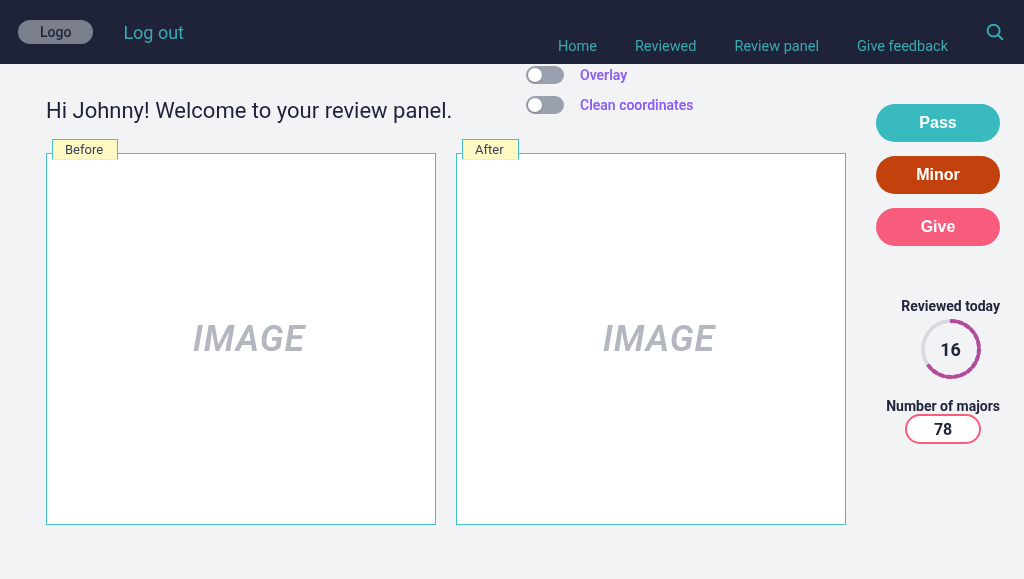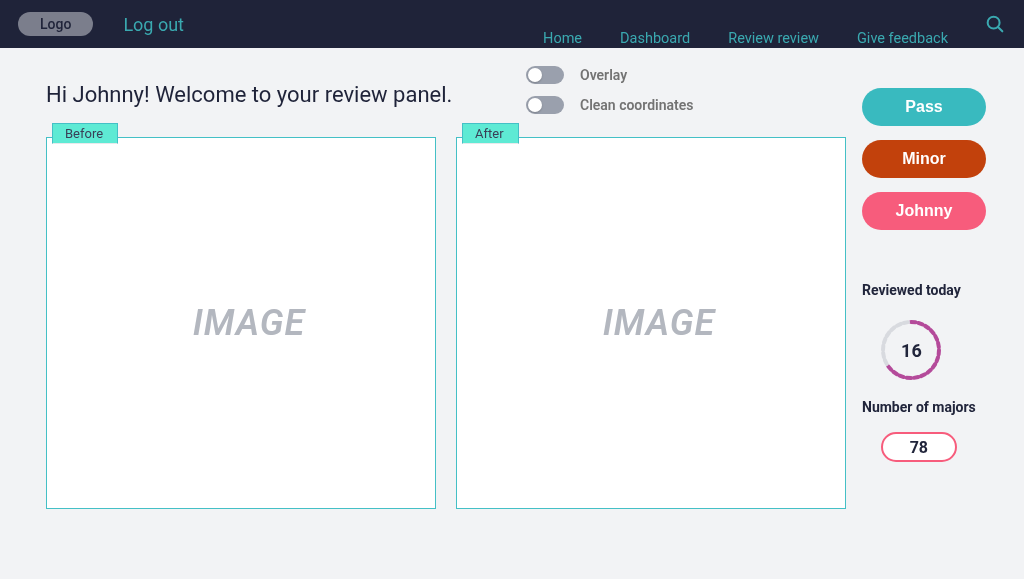--- a/index.html
+++ b/index.html
@@ -5,21 +5,21 @@
   * { box-sizing: border-box; margin: 0; padding: 0; }
   body {
     font-family: -apple-system, BlinkMacSystemFont, "Segoe UI", Roboto, sans-serif;
     background: #f2f3f5;
     width: 1024px;
     height: 579px;
     overflow: hidden;
   }
   .topbar {
     background: #1f2339;
-    height: 48px;
+    height: 64px;
     display: flex;
     align-items: center;
     padding: 0 18px;
   }
   .logo-pill {
     background: #7b7e8c;
     color: #1f2339;
     font-weight: 500;
     font-size: 14px;
     padding: 4px 22px;
@@ -70,21 +70,21 @@
     flex-direction: column;
     gap: 12px;
   }
   .toggle-row {
     display: flex;
     align-items: center;
     gap: 16px;
   }
   .toggle-label {
     font-size: 14px;
-    color: #737373;
+    color: #8b5cf6;
     font-weight: 600;
   }
   .switch {
     width: 38px;
     height: 18px;
     background: #9aa0ad;
     border-radius: 10px;
     position: relative;
     cursor: pointer;
   }
@@ -104,21 +104,21 @@
     gap: 20px;
   }
   .img-panel {
     position: relative;
     width: 390px;
   }
   .panel-tab {
     position: absolute;
     top: -14px;
     left: 6px;
-    background: #5eead4;
+    background: #fef9c3;
     border: 1px solid #44c0c6;
     border-bottom: 1px solid #e8e9ec;
     padding: 2px 14px 2px 12px;
     font-size: 13px;
     color: #3a3f57;
     z-index: 2;
   }
   .img-box {
     border: 1px solid #44c0c6;
     background: #fff;
@@ -132,42 +132,42 @@
     font-style: italic;
     font-weight: 600;
     color: #b3b7bf;
     letter-spacing: 1px;
     margin-left: 16px;
   }
   .right {
     width: 158px;
     display: flex;
     flex-direction: column;
-    align-items: flex-start;
+    align-items: flex-end;
     gap: 14px;
     margin-top: 18px;
   }
   .action-btn {
     width: 124px;
     height: 38px;
     border: none;
     border-radius: 19px;
     color: #fff;
     font-size: 16px;
     font-weight: 700;
     cursor: pointer;
   }
   .pass-btn { background: #39babf; }
   .minor-btn { background: #c2410c; }
   .major-btn { background: #f75c7c; }
   .stat-block {
     display: flex;
     flex-direction: column;
     align-items: center;
-    gap: 17px;
+    gap: 0;
   }
   .stat-label {
     font-size: 14px;
     color: #21253b;
     font-weight: 700;
   }
   .stat-pill {
     width: 76px;
     height: 30px;
     border-radius: 16px;
@@ -198,22 +198,22 @@
   .right-spacer { height: 24px; }
 </style>
 </head>
 <body>
 
 <header class="topbar">
   <div class="logo-pill">Logo</div>
   <div class="logout">Log out</div>
   <div class="nav-spacer"></div>
   <div class="nav-link">Home</div>
-  <div class="nav-link">Dashboard</div>
-  <div class="nav-link">Review review</div>
+  <div class="nav-link">Reviewed</div>
+  <div class="nav-link">Review panel</div>
   <div class="nav-link">Give feedback</div>
   <div class="search-icon">
     <svg width="22" height="22" viewBox="0 0 24 24" fill="none" stroke="#3aa9b0" stroke-width="2.2" stroke-linecap="round">
       <circle cx="10.5" cy="10.5" r="6.5"></circle>
       <line x1="20" y1="20" x2="15.2" y2="15.2"></line>
     </svg>
   </div>
 </header>
 
 <div class="toggle-stack">
@@ -243,21 +243,21 @@
         <div class="img-box">
           <span class="img-placeholder">IMAGE</span>
         </div>
       </div>
     </div>
   </div>
 
   <div class="right">
     <button class="action-btn pass-btn">Pass</button>
     <button class="action-btn minor-btn">Minor</button>
-    <button class="action-btn major-btn">Johnny</button>
+    <button class="action-btn major-btn">Give</button>
 
     <div class="right-spacer"></div>
 
     <div class="stat-block">
       <div class="stat-label">Reviewed today</div>
       <div class="donut-wrap">
         <svg width="70" height="70" viewBox="0 0 70 70" id="donut-svg">
             <line x1="35" y1="7" x2="39.380165021126466" y2="7.344726463336144" stroke="#b44a9a" stroke-width="4" stroke-linecap="round"></line>
             <line x1="42.246933262870584" y1="7.954076863906089" x2="46.38862600612241" y2="9.420727186007177" stroke="#b44a9a" stroke-width="4" stroke-linecap="round"></line>
             <line x1="49" y1="10.751288694035718" x2="52.62097094939545" y2="13.239913079204818" stroke="#b44a9a" stroke-width="4" stroke-linecap="round"></line>

